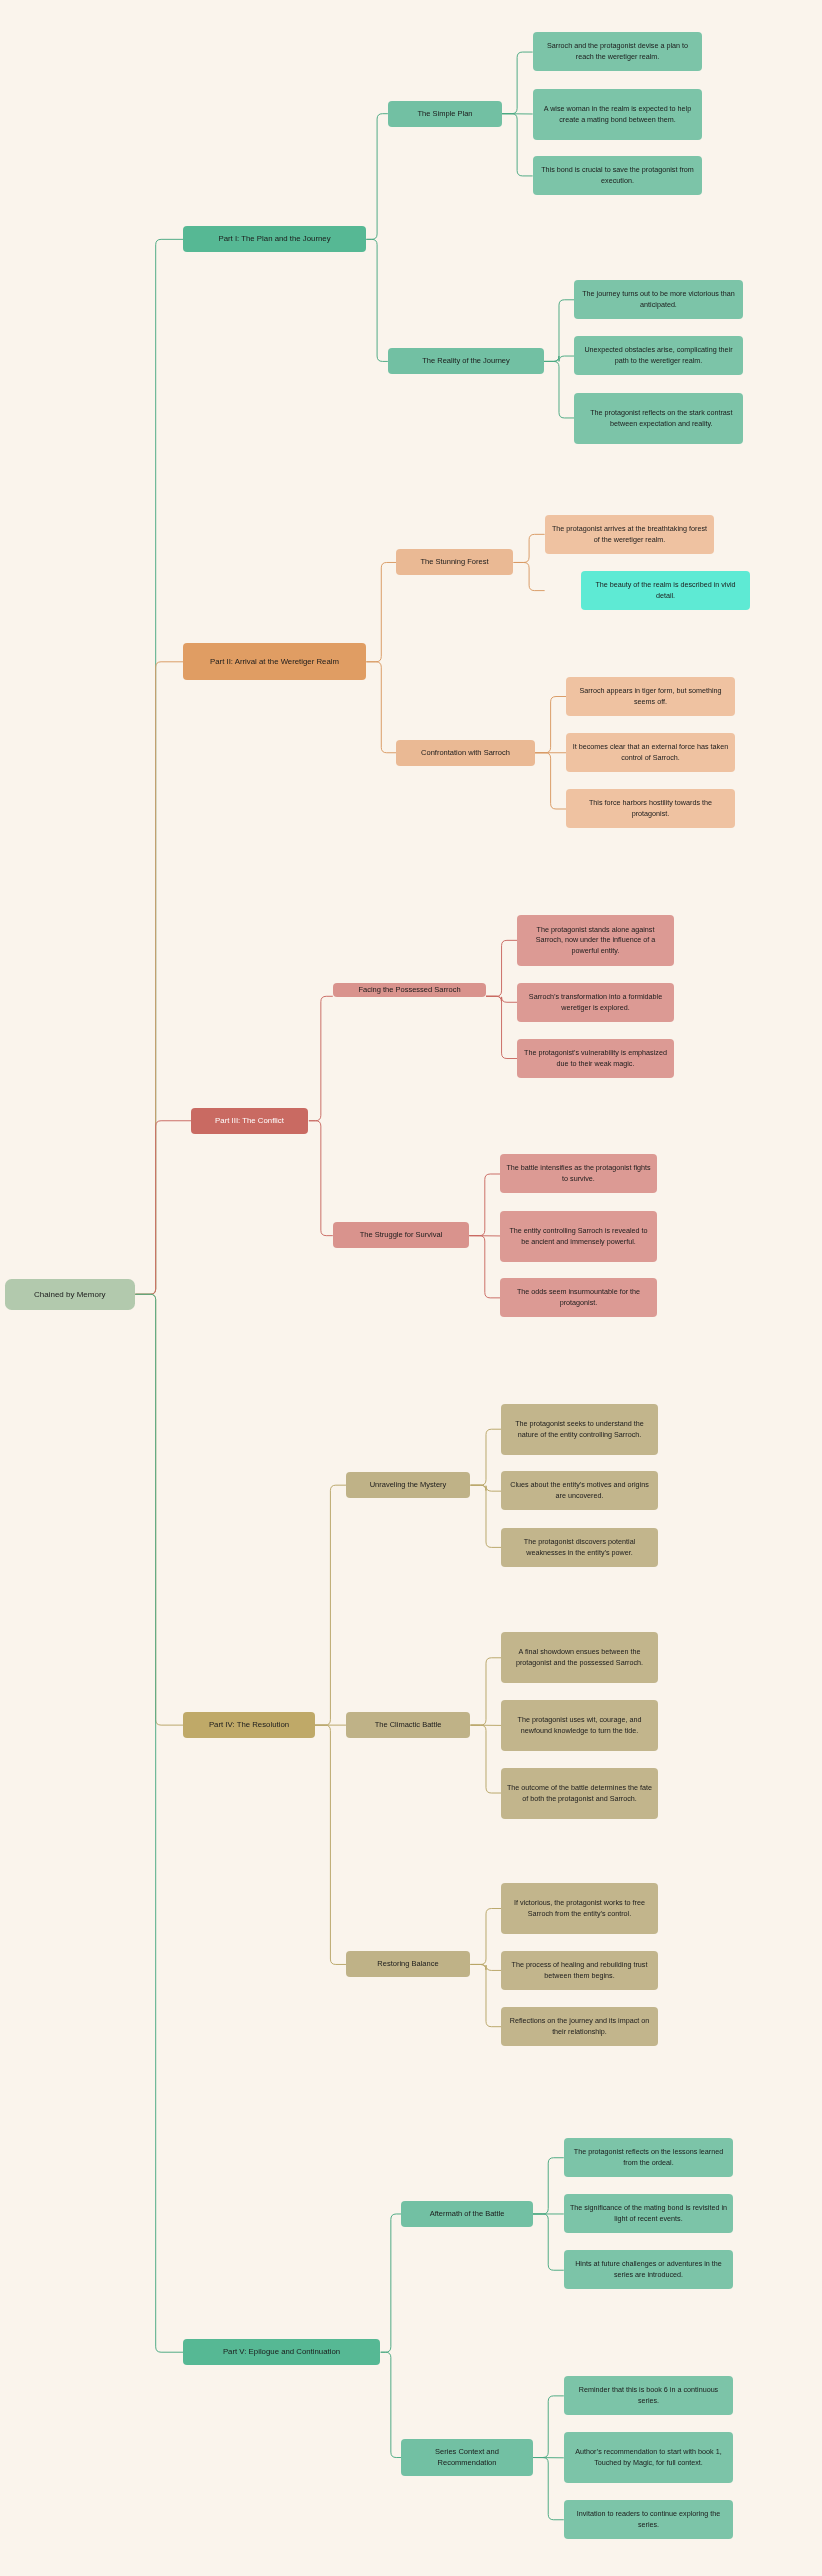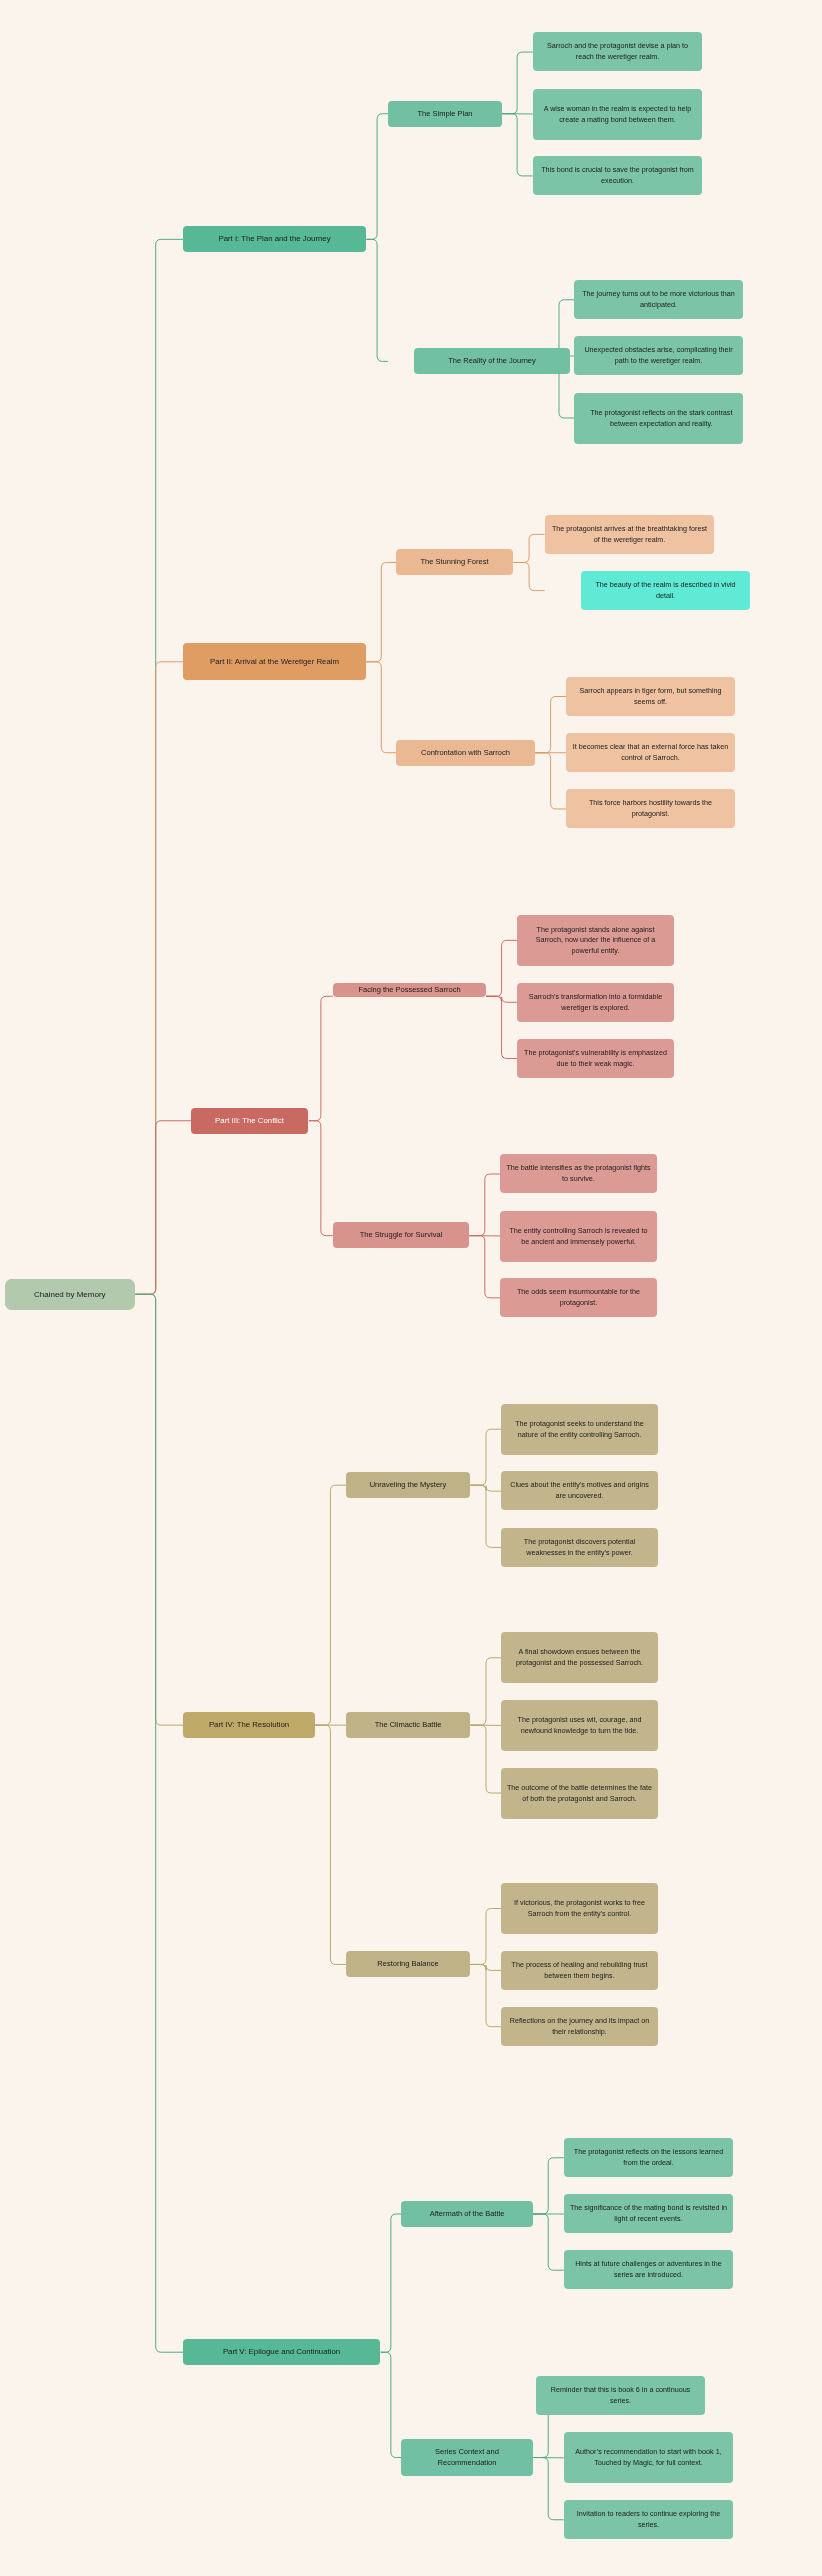--- a/index.html
+++ b/index.html
@@ -93,21 +93,21 @@
       </div>
       <div class="node l3" style="left: 533px; top: 32px; width: 169px; height: 39px; background: rgb(124, 196, 168);">
         <span>Sarroch and the protagonist devise a plan to reach the weretiger realm.</span>
       </div>
       <div class="node l3" style="left: 533px; top: 89px; width: 169px; height: 51px; background: rgb(124, 196, 168);">
         <span>A wise woman in the realm is expected to help create a mating bond between them.</span>
       </div>
       <div class="node l3" style="left: 533px; top: 156px; width: 169px; height: 39px; background: rgb(124, 196, 168);">
         <span>This bond is crucial to save the protagonist from execution.</span>
       </div>
-      <div class="node l2" style="left: 388px; top: 348px; width: 156px; height: 26px; background: rgb(114, 192, 163); margin-left: 26px;">
+      <div class="node l2" style="left: 388px; top: 348px; width: 156px; height: 26px; background: rgb(114, 192, 163);">
         <span>The Reality of the Journey</span>
       </div>
       <div class="node l3" style="left: 574px; top: 280px; width: 169px; height: 39px; background: rgb(124, 196, 168);">
         <span>The journey turns out to be more victorious than anticipated.</span>
       </div>
       <div class="node l3" style="left: 574px; top: 336px; width: 169px; height: 39px; background: rgb(124, 196, 168);">
         <span>Unexpected obstacles arise, complicating their path to the weretiger realm.</span>
       </div>
       <div class="node l3" style="left: 574px; top: 393px; width: 169px; height: 51px; background: rgb(124, 196, 168); padding-left: 11px;">
         <span>The protagonist reflects on the stark contrast between expectation and reality.</span>
@@ -213,21 +213,21 @@
       </div>
       <div class="node l3" style="left: 564px; top: 2194px; width: 169px; height: 39px; background: rgb(124, 196, 168);">
         <span>The significance of the mating bond is revisited in light of recent events.</span>
       </div>
       <div class="node l3" style="left: 564px; top: 2250px; width: 169px; height: 39px; background: rgb(124, 196, 168);">
         <span>Hints at future challenges or adventures in the series are introduced.</span>
       </div>
       <div class="node l2" style="left: 401px; top: 2439px; width: 132px; height: 37px; background: rgb(114, 192, 163);">
         <span>Series Context and Recommendation</span>
       </div>
-      <div class="node l3" style="left: 536px; top: 2376px; width: 169px; height: 39px; background: rgb(124, 196, 168);">
+      <div class="node l3" style="left: 564px; top: 2376px; width: 169px; height: 39px; background: rgb(124, 196, 168);">
         <span>Reminder that this is book 6 in a continuous series.</span>
       </div>
       <div class="node l3" style="left: 564px; top: 2432px; width: 169px; height: 51px; background: rgb(124, 196, 168);">
         <span>Author’s recommendation to start with book 1, Touched by Magic, for full context.</span>
       </div>
       <div class="node l3" style="left: 564px; top: 2500px; width: 169px; height: 39px; background: rgb(124, 196, 168);">
         <span>Invitation to readers to continue exploring the series.</span>
       </div>
     </div>
 </div>

